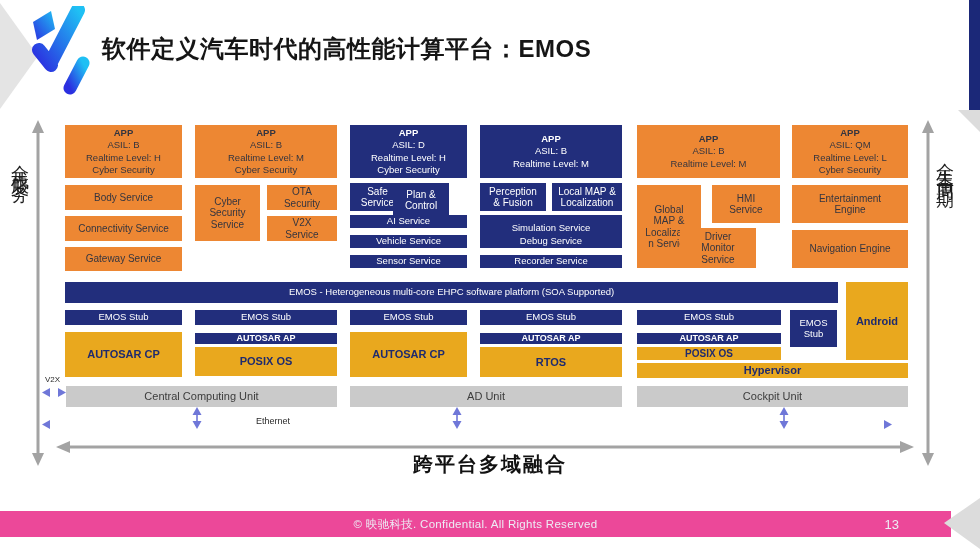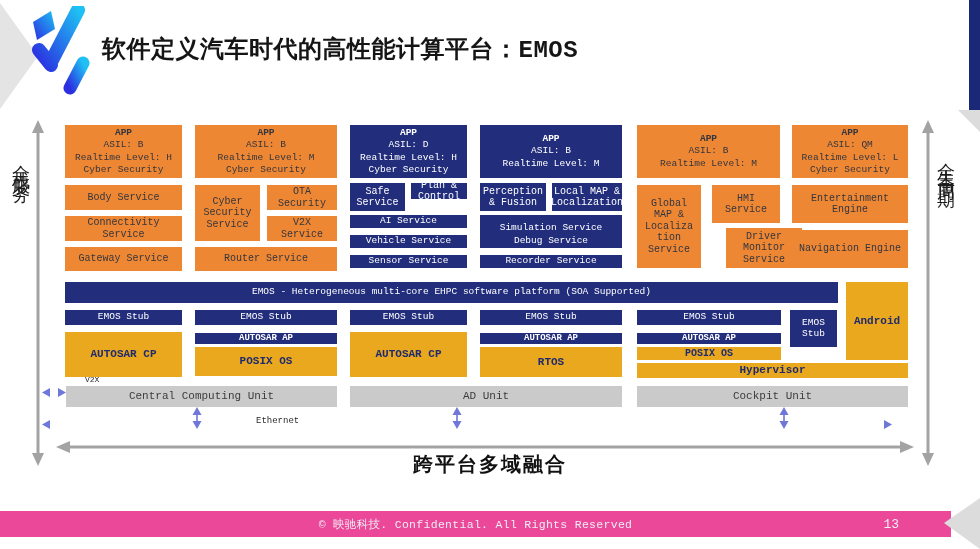--- a/index.html
+++ b/index.html
@@ -1,25 +1,25 @@
 <!DOCTYPE html>
 <html><head>
 <meta charset="utf-8">
 <style>
   html,body{margin:0;padding:0;background:#888;}
   .slide{position:relative;width:980px;height:549px;background:#ffffff;overflow:hidden;
-         font-family:Liberation Mono, monospace;}
+         font-family:Liberation Sans, sans-serif;}
   .abs{position:absolute;}
   .box{position:absolute;display:flex;align-items:center;justify-content:center;
        text-align:center;box-sizing:border-box;line-height:1.15;}
   .orange{background:#ED8733;color:#35353F;}
   .navy{background:#222E7C;color:#ffffff;}
   .gold{background:#E9A81E;color:#1F2B6E;font-weight:600;}
   .grayb{background:#CACACA;color:#3C3C3C;}
-  .f8{font-size:8px;margin-left:40px;}  .f9{font-size:9.5px;} .f10{font-size:10px;}
+  .f8{font-size:8px;}  .f9{font-size:9.5px;} .f10{font-size:10px;}
   .f11{font-size:11px;} .f12{font-size:11px;}
   .app{flex-direction:column;font-size:9.5px;line-height:1.3;}
   .app span{display:block;}
   .app span:first-child{font-weight:700;}
   .title{position:absolute;left:102px;top:33px;font-size:24px;font-weight:700;color:#151515;
          letter-spacing:.5px;white-space:nowrap;}
   .vlabel{position:absolute;writing-mode:vertical-rl;font-size:18px;color:#1c1c1c;
           letter-spacing:7px;font-weight:500;}
   .caption{position:absolute;left:400px;top:451px;width:180px;text-align:center;
            font-size:20px;font-weight:700;color:#111;letter-spacing:2px;}
@@ -107,37 +107,36 @@
       <span>Cyber Security</span>
   </div>
 
   <div class="box orange f10" style="left:65px;top:185px;width:117px;height:25px">Body Service</div>
   <div class="box orange f10" style="left:65px;top:216px;width:117px;height:25px">Connectivity Service</div>
   <div class="box orange f10" style="left:65px;top:247px;width:117px;height:24px">Gateway Service</div>
 
   <div class="box orange f10" style="left:195px;top:185px;width:65px;height:56px;padding:0 6px">Cyber Security Service</div>
   <div class="box orange f10" style="left:267px;top:185px;width:70px;height:25px;padding:0 12px">OTA Security</div>
   <div class="box orange f10" style="left:267px;top:216px;width:70px;height:25px;padding:0 12px">V2X Service</div>
-  <div class="box orange f10" style="left:195px;top:247px;width:142px;height:24px">Router Service</div>
 
   <div class="box navy f10" style="left:350px;top:183px;width:55px;height:28px;padding:0 8px">Safe Service</div>
-  <div class="box navy f10" style="left:411px;top:183px;width:56px;height:14px;padding:8px 8px">Plan &amp; Control</div>
+  <div class="box navy f10" style="left:393px;top:183px;width:56px;height:14px;padding:17px 8px">Plan &amp; Control</div>
   <div class="box navy f9" style="left:350px;top:215px;width:117px;height:13px">AI Service</div>
   <div class="box navy f9" style="left:350px;top:235px;width:117px;height:13px">Vehicle Service</div>
   <div class="box navy f9" style="left:350px;top:255px;width:117px;height:13px">Sensor Service</div>
 
   <div class="box navy f10" style="left:480px;top:183px;width:66px;height:28px;padding:0 5px">Perception &amp; Fusion</div>
   <div class="box navy f10" style="left:552px;top:183px;width:70px;height:28px;padding:0 2px">Local MAP &amp; Localization</div>
   <div class="box navy f9" style="left:480px;top:215px;width:142px;height:26px">Simulation Service</div>
   <div class="box navy f9" style="left:480px;top:235px;width:142px;height:13px">Debug Service</div>
   <div class="box navy f9" style="left:480px;top:255px;width:142px;height:13px">Recorder Service</div>
 
   <div class="box orange f10" style="left:637px;top:185px;width:64px;height:83px;padding:0 7px;overflow-wrap:anywhere">Global MAP &amp; Localization Service</div>
   <div class="box orange f10" style="left:712px;top:185px;width:68px;height:38px;padding:8px 14px">HMI Service</div>
-  <div class="box orange f10" style="left:726px;top:228px;width:76px;height:40px;padding:8px 12px">Driver Monitor Service</div>
+  <div class="box orange f10" style="left:680px;top:228px;width:76px;height:40px;padding:8px 12px">Driver Monitor Service</div>
 
   <div class="box orange f10" style="left:792px;top:185px;width:116px;height:38px;padding:0 28px">Entertainment Engine</div>
   <div class="box orange f10" style="left:792px;top:230px;width:116px;height:38px">Navigation Engine</div>
 
   <div class="box navy f9" style="left:65px;top:282px;width:773px;height:21px">EMOS - Heterogeneous multi-core EHPC software platform (SOA Supported)</div>
   <div class="box gold f11" style="left:846px;top:282px;width:62px;height:78px">Android</div>
 
   <div class="box navy f9" style="left:65px;top:310px;width:117px;height:15px">EMOS Stub</div>
   <div class="box navy f9" style="left:195px;top:310px;width:142px;height:15px">EMOS Stub</div>
   <div class="box navy f9" style="left:350px;top:310px;width:117px;height:15px">EMOS Stub</div>

